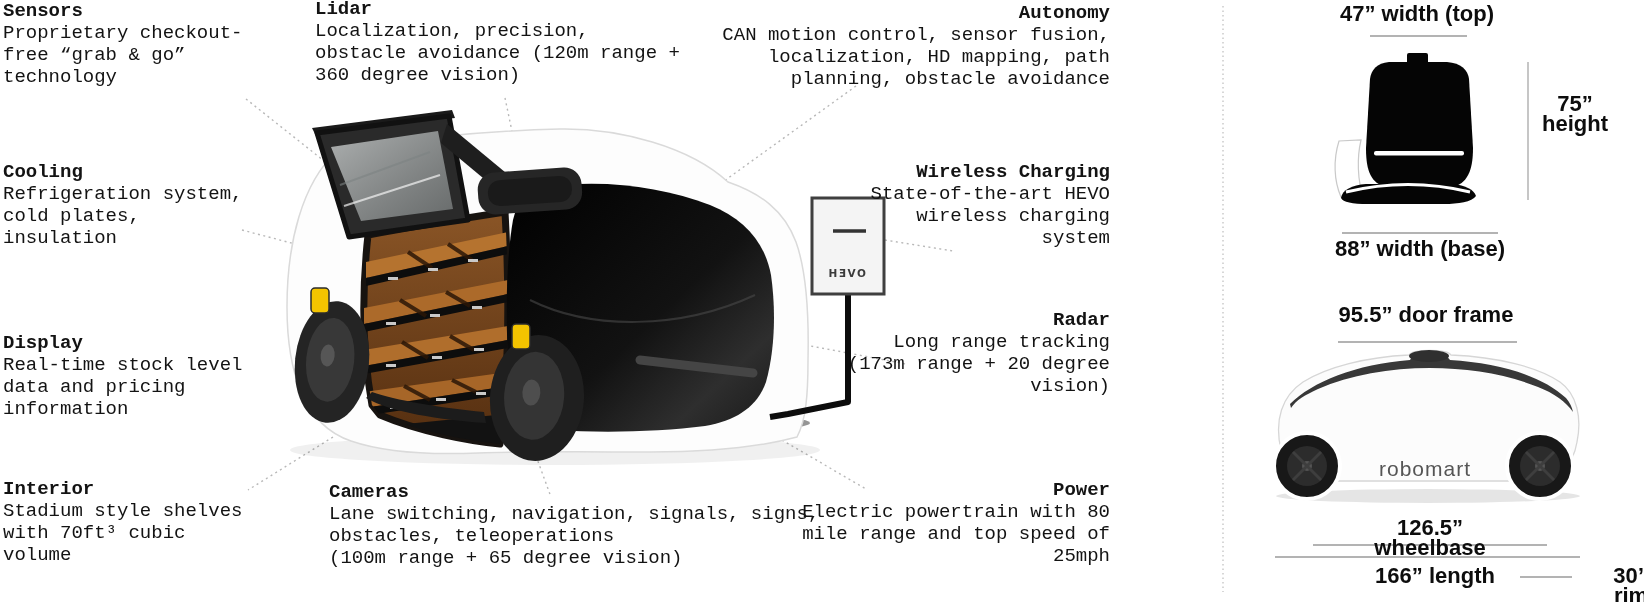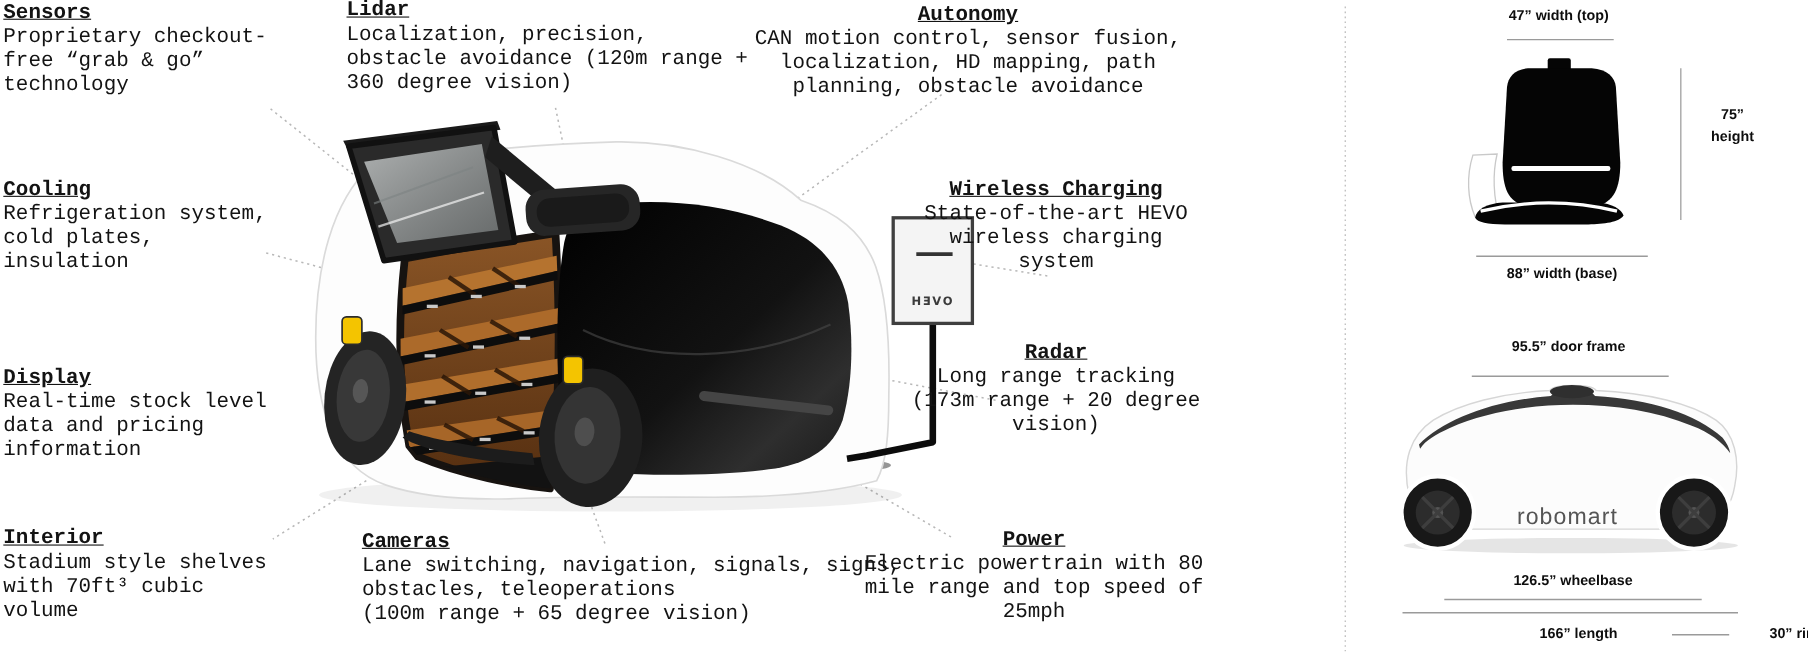--- a/index.html
+++ b/index.html
@@ -3,27 +3,27 @@
 <meta charset="utf-8">
 <style>
   html,body{margin:0;padding:0;}
   body{
     width:1644px;height:602px;position:relative;background:#ffffff;
     font-family:"Liberation Mono","DejaVu Sans Mono",monospace;
     overflow:hidden;color:#111;
   }
   #scene{position:absolute;left:0;top:0;z-index:1;}
   .callout{position:absolute;z-index:3;font-size:19px;line-height:22px;color:#131313;}
-  .callout .title{font-weight:bold;margin:0;text-decoration:underline;}
+  .callout .title{font-weight:bold;margin:0;}
   .callout .body{white-space:pre-line;font-family:Liberation Mono, monospace;}
-  .callout.right{text-align:center;}
+  .callout.right{text-align:right;}
   .dim{
     position:absolute;z-index:3;text-align:center;
     font-family:"Liberation Sans","DejaVu Sans",sans-serif;
-    font-weight:bold;font-size:13px;line-height:20px;color:#0d0d0d;
+    font-weight:bold;font-size:22px;line-height:20px;color:#0d0d0d;
     white-space:pre-line;
   }
   
   #co-sensors {left:3px;   top:0px;   width:280px;}
   #co-lidar   {left:315px; top:-2px;  width:460px;}
   #co-autonomy{right:534px;top:2px;   width:460px;}
   #co-cooling {left:3px;   top:161px; width:280px;}
   #co-wireless{right:534px;top:161px; width:300px;}
   #co-display {left:3px;   top:332px; width:280px;}
   #co-radar   {right:534px;top:309px; width:300px;}

